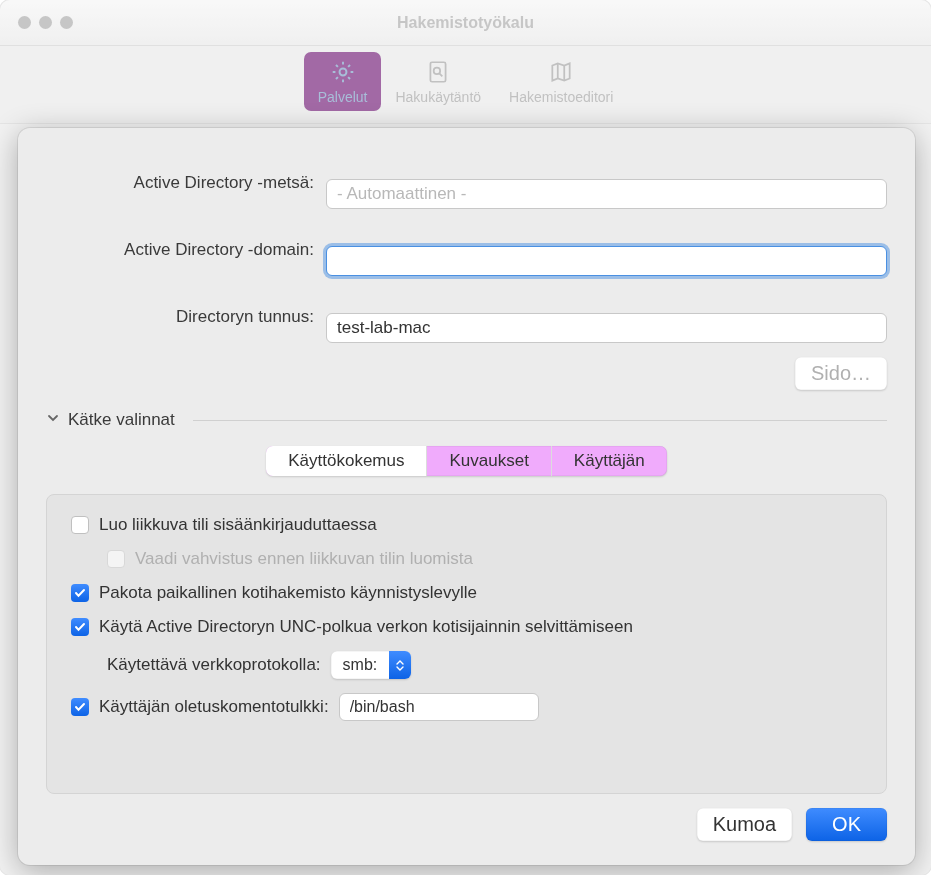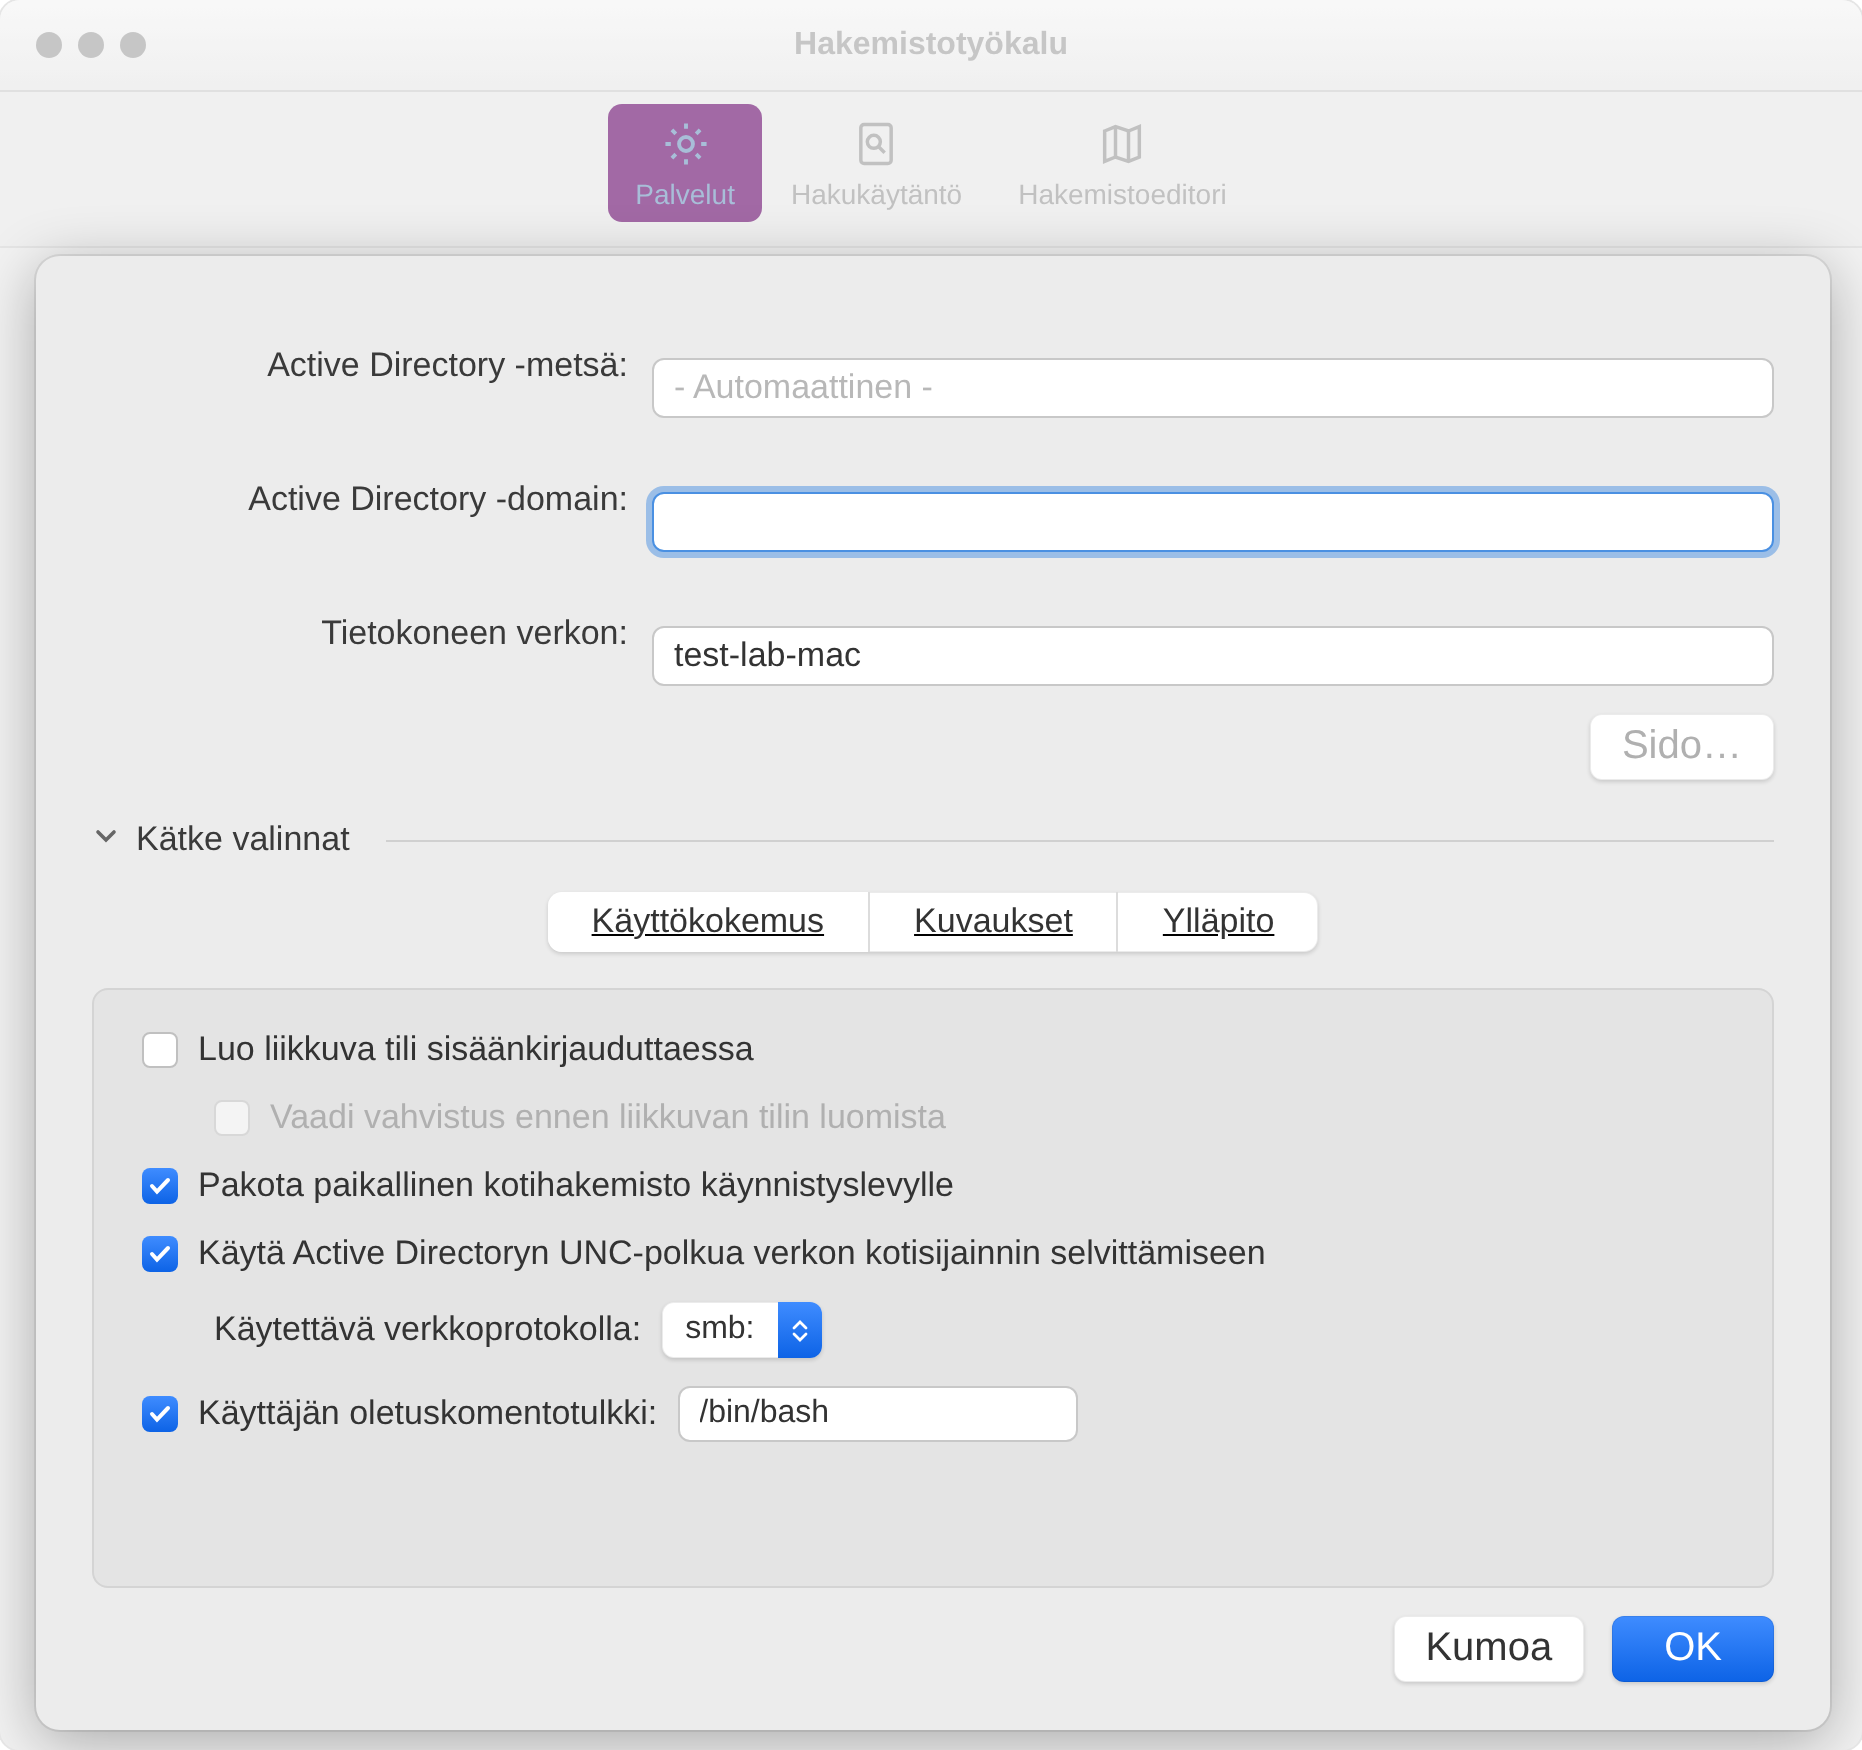--- a/index.html
+++ b/index.html
@@ -170,25 +170,24 @@
       font-size: 17px;
       color: #3a3a3a;
     }
     .seg-control {
       display: flex;
       justify-content: center;
       margin-bottom: 18px;
     }
     .seg {
       display: inline-flex;
-      background: #ffffff;
+      background: #f0abfc;
       border-radius: 7px;
       box-shadow: 0 1px 2px rgba(0,0,0,0.15), inset 0 0 0 0.5px rgba(0,0,0,0.08);
       overflow: hidden;
-      text-decoration: underline;
     }
     .seg-item {
       padding: 5px 22px;
       font-size: 17px;
       color: #333;
       border-right: 1px solid #dcdcdc;
     }
     .seg-item:last-child { border-right: none; }
     .seg-item.selected {
       background: #fff;
@@ -339,21 +338,21 @@
       <div class="form-label">Active Directory -metsä:</div>
       <input class="text-input" type="text" placeholder="- Automaattinen -" style="">
     </div>
 
     <div class="form-row">
       <div class="form-label">Active Directory -domain:</div>
       <input class="text-input focused" type="text" value="" style="">
     </div>
 
     <div class="form-row">
-      <div class="form-label">Tietokoneen verkon:</div>
+      <div class="form-label">Directoryn tunnus:</div>
       <input class="text-input" type="text" value="test-lab-mac" style="">
     </div>
 
     <div class="bind-row">
       <button class="btn disabled">Sido…</button>
     </div>
 
     <div class="disclosure-row">
       <span>
         <svg width="14" height="14" viewBox="0 0 14 14">
@@ -361,21 +360,21 @@
           </svg>
       </span>
       <span class="disclosure-label">Kätke valinnat</span>
       <div class="line"></div>
     </div>
 
     <div class="seg-control">
       <div class="seg">
         <div class="seg-item selected">Käyttökokemus</div>
         <div class="seg-item">Kuvaukset</div>
-        <div class="seg-item">Ylläpito</div>
+        <div class="seg-item">Käyttäjän</div>
       </div>
     </div>
 
     <div class="options-box">
 
       <div class="check-row">
         <div class="checkbox"></div>
         <span>Luo liikkuva tili sisäänkirjauduttaessa</span>
       </div>
 

